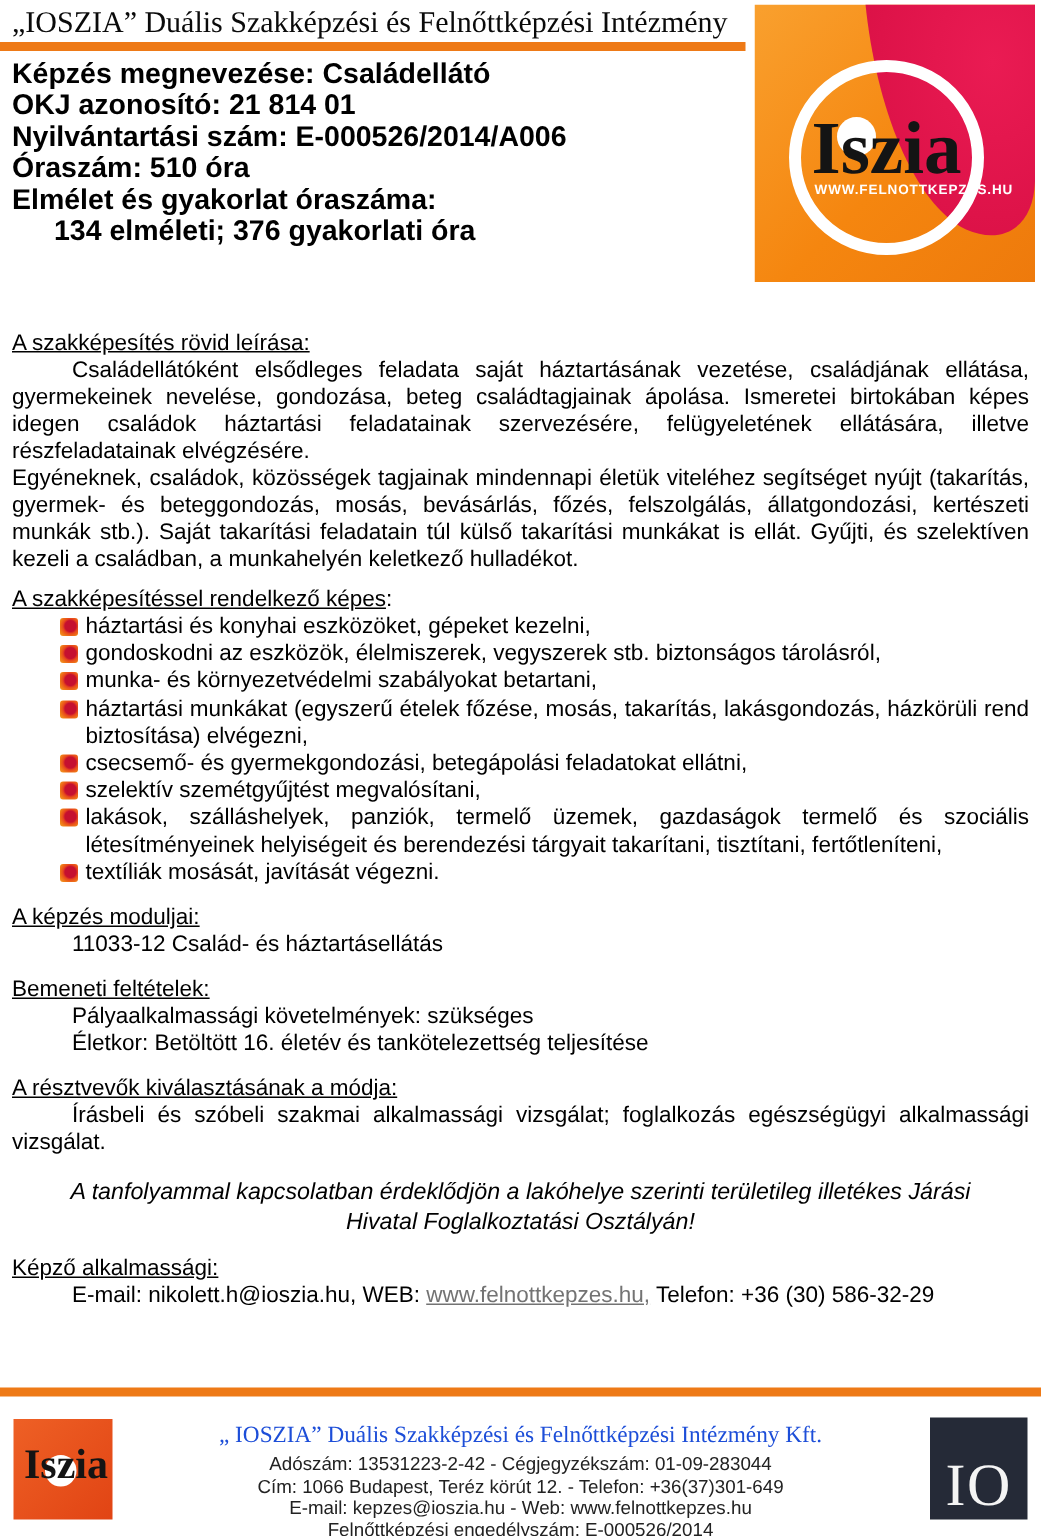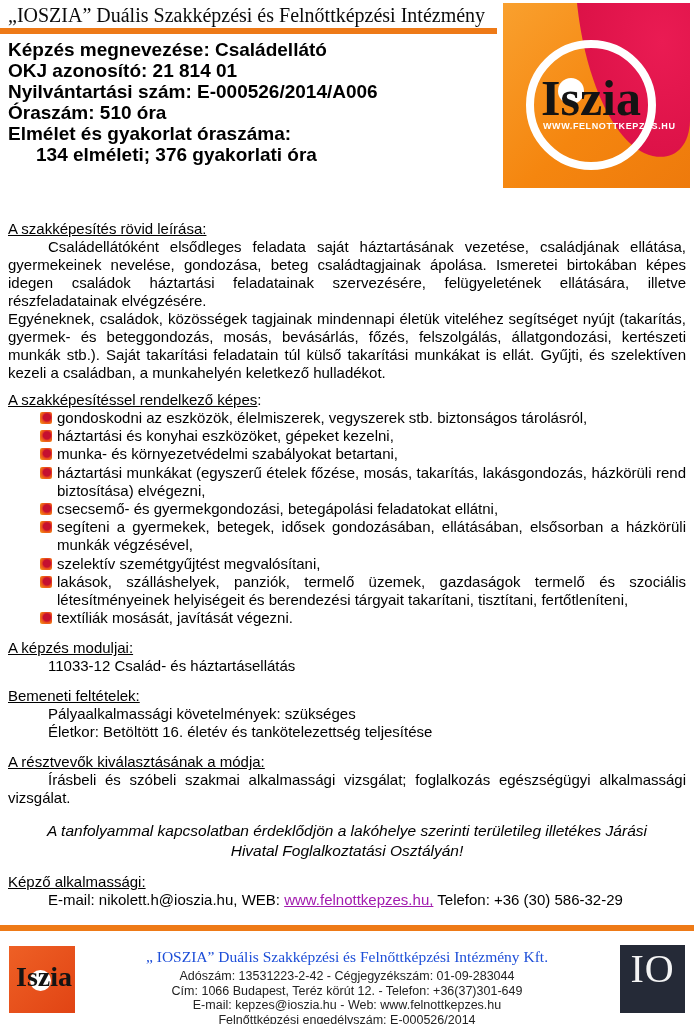--- a/index.html
+++ b/index.html
@@ -44,21 +44,21 @@
   }
   .bullet-icon {
     position:absolute; left:32px; top:3px; width:12px; height:12px;
     background:radial-gradient(circle at 58% 45%, #c51030 0 38%, #e8481c 52%, #f08018 78%, #f59b2e 100%);
     border-radius:2px;
   }
   .notice {
     text-align:center; font-weight:normal; font-style:italic; font-size:15.5px;
     line-height:20px; padding:2px 20px 0 20px;
   }
-  .weblink { text-decoration:underline; color:#a21caf; }
+  .weblink { text-decoration:underline; color:#737373; }
   
   .bottom-rule {
     position:absolute; left:0; top:925px; width:694px; height:6px; background:#EE7A17;
   }
   .footer-left-logo {
     position:absolute; left:9px; top:946px; width:66px; height:67px;
     background:linear-gradient(135deg,#EE6025 0%,#E14414 100%);
   }
   .fl-disc { position:absolute; left:21px; top:24px; width:21px; height:21px; border-radius:50%; background:#fff; }
   .fl-text {
@@ -68,21 +68,21 @@
   .footer-center {
     position:absolute; left:90px; top:948px; width:514px; text-align:center;
   }
   .footer-company {
     font-family:"Liberation Serif", serif; font-size:15.5px; color:#1d4ed8; margin-bottom:3px;
     white-space:nowrap;
   }
   .footer-line { font-size:12.5px; line-height:14.5px; color:#222; }
   .footer-right-logo {
     position:absolute; left:620px; top:945px; width:65px; height:68px;
-    background:#252A37; display:flex; align-items:flex-start; justify-content:center;
+    background:#252A37; display:flex; align-items:flex-end; justify-content:center;
   }
   .fr-text {
     font-family:"Liberation Serif", serif; font-size:40px; color:#f4f4f4; letter-spacing:1px;
   }
 </style>
 </head>
 <body>
 
 <div class="page">
 
@@ -121,26 +121,25 @@
   <div class="content">
 
     <div class="sec-heading">A szakképesítés rövid leírása:</div>
     <p class="just first-indent">Családellátóként elsődleges feladata saját háztartásának vezetése, családjának ellátása, gyermekeinek nevelése, gondozása, beteg családtagjainak ápolása. Ismeretei birtokában képes idegen családok háztartási feladatainak szervezésére, felügyeletének ellátására, illetve részfeladatainak elvégzésére.</p>
     <p class="just">Egyéneknek, családok, közösségek tagjainak mindennapi életük viteléhez segítséget nyújt (takarítás, gyermek- és beteggondozás, mosás, bevásárlás, főzés, felszolgálás, állatgondozási, kertészeti munkák stb.). Saját takarítási feladatain túl külső takarítási munkákat is ellát. Gyűjti, és szelektíven kezeli a családban, a munkahelyén keletkező hulladékot.</p>
 
     <div class="gap-s"></div>
     <div><span class="sec-heading">A szakképesítéssel rendelkező képes</span><span>:</span></div>
 
     <ul class="skills">
+      <li><span class="bullet-icon"></span><span>háztartási és konyhai eszközöket, gépeket kezelni,</span></li>
       <li><span class="bullet-icon"></span><span>gondoskodni az eszközök, élelmiszerek, vegyszerek stb. biztonságos tárolásról,</span></li>
-      <li><span class="bullet-icon"></span><span>háztartási és konyhai eszközöket, gépeket kezelni,</span></li>
       <li><span class="bullet-icon"></span><span>munka- és környezetvédelmi szabályokat betartani,</span></li>
       <li><span class="bullet-icon"></span><span>háztartási munkákat (egyszerű ételek főzése, mosás, takarítás, lakásgondozás, házkörüli rend biztosítása) elvégezni,</span></li>
       <li><span class="bullet-icon"></span><span>csecsemő- és gyermekgondozási, betegápolási feladatokat ellátni,</span></li>
-      <li><span class="bullet-icon"></span><span>segíteni a gyermekek, betegek, idősek gondozásában, ellátásában, elsősorban a házkörüli munkák végzésével,</span></li>
       <li><span class="bullet-icon"></span><span>szelektív szemétgyűjtést megvalósítani,</span></li>
       <li><span class="bullet-icon"></span><span>lakások, szálláshelyek, panziók, termelő üzemek, gazdaságok termelő és szociális létesítményeinek helyiségeit és berendezési tárgyait takarítani, tisztítani, fertőtleníteni,</span></li>
       <li><span class="bullet-icon"></span><span>textíliák mosását, javítását végezni.</span></li>
     </ul>
 
     <div class="gap-m"></div>
     <div class="sec-heading">A képzés moduljai:</div>
     <div class="tab-indent">11033-12 Család- és háztartásellátás</div>
 
     <div class="gap-m"></div>

